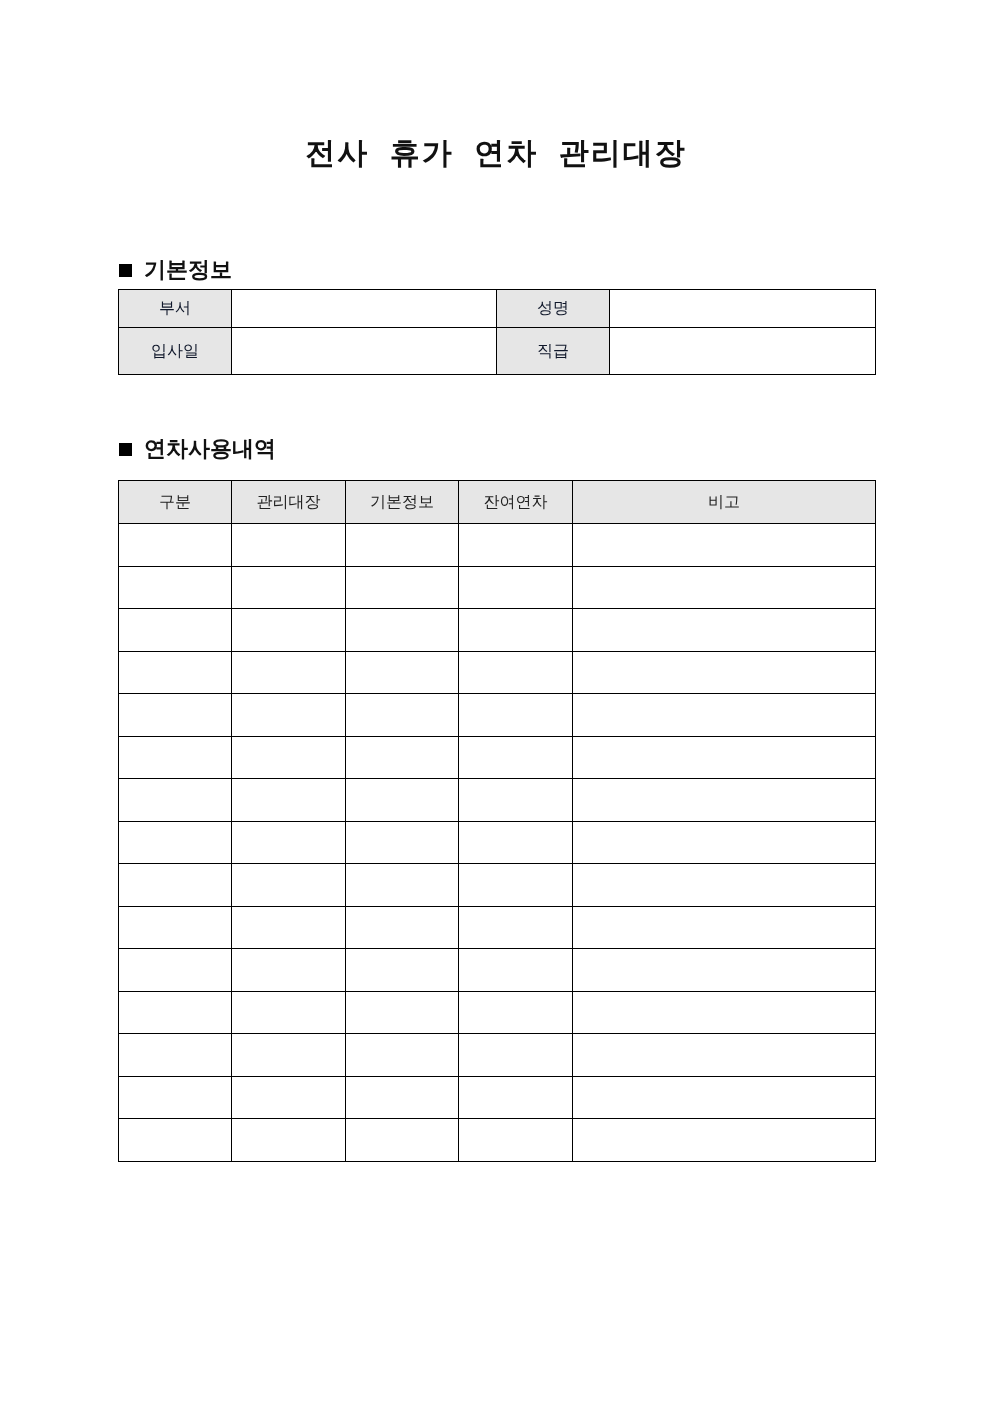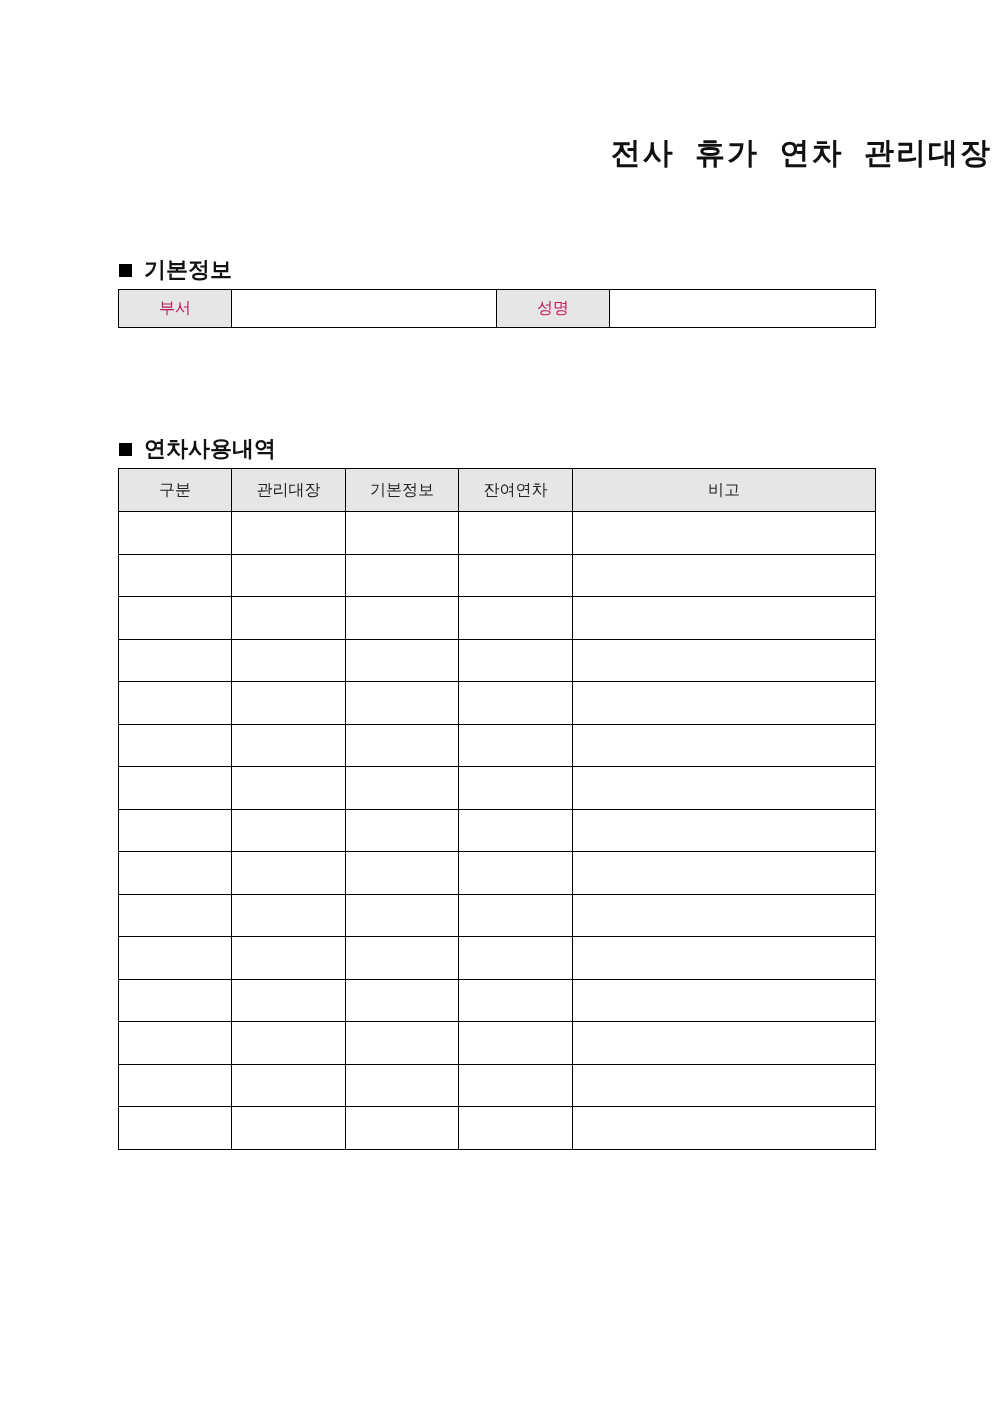--- a/index.html
+++ b/index.html
@@ -1,26 +1,26 @@
 <!DOCTYPE html>
 <html><head>
 <meta charset="utf-8">
 <style>
   html, body { margin:0; padding:0; background:#ffffff; }
   body { width:992px; height:1403px; position:relative; font-family:"DejaVu Sans","Liberation Sans",sans-serif; color:#111; }
-  .title { position:absolute; left:0; width:992px; top:133px; text-align:right; font-size:30px; font-weight:bold; letter-spacing:2px; word-spacing:8px; }
+  .title { position:absolute; left:0; width:992px; top:133px; text-align:center; font-size:30px; font-weight:bold; letter-spacing:2px; word-spacing:8px; }
   .section-head { position:absolute; left:119px; font-size:22px; font-weight:bold; display:flex; align-items:center; }
   .section-head .sq { display:inline-block; width:13px; height:13px; background:#000; margin-right:12px; }
   table { position:absolute; border-collapse:collapse; table-layout:fixed; }
   td, th { border:1.3px solid #000; padding:0; font-weight:normal; font-size:16px; text-align:center; vertical-align:middle; }
-  .lbl { background:#e6e6e6; color:#be185d; }
+  .lbl { background:#e6e6e6; color:#0f172a; }
   #basic { left:118px; top:289px; width:757px; }
   #basic tr.r1 td { height:37px; }
   #basic tr.r2 td { height:46px; }
-  #usage { left:118px; top:468px; width:757px;padding-left:12px; }
+  #usage { left:118px; top:480px; width:757px;padding-left:12px; }
   #usage thead th { height:42px; background:#e6e6e6; color:#222; }
   #usage tbody td { height:41.5px; }
 </style>
 </head>
 <body>
 
 <div class="title">전사 휴가 연차 관리대장</div>
 
 <div class="section-head" style="top:255px;">
   <span class="sq"></span>
@@ -32,20 +32,26 @@
     <col style="width:113px">
       <col style="width:265px">
       <col style="width:113px">
       <col style="width:266px">
   </colgroup>
   <tbody>
       <tr class="r1">
     <td class="lbl">부서</td>
     <td></td>
     <td class="lbl">성명</td>
+    <td></td>
+  </tr>
+  <tr class="r2">
+    <td class="lbl">입사일</td>
+    <td></td>
+    <td class="lbl">직급</td>
     <td></td>
   </tr>
 </tbody>
   </table>
 
 <div class="section-head" style="top:434px;">
   <span class="sq"></span>
   <span>연차사용내역</span>
 </div>
 

